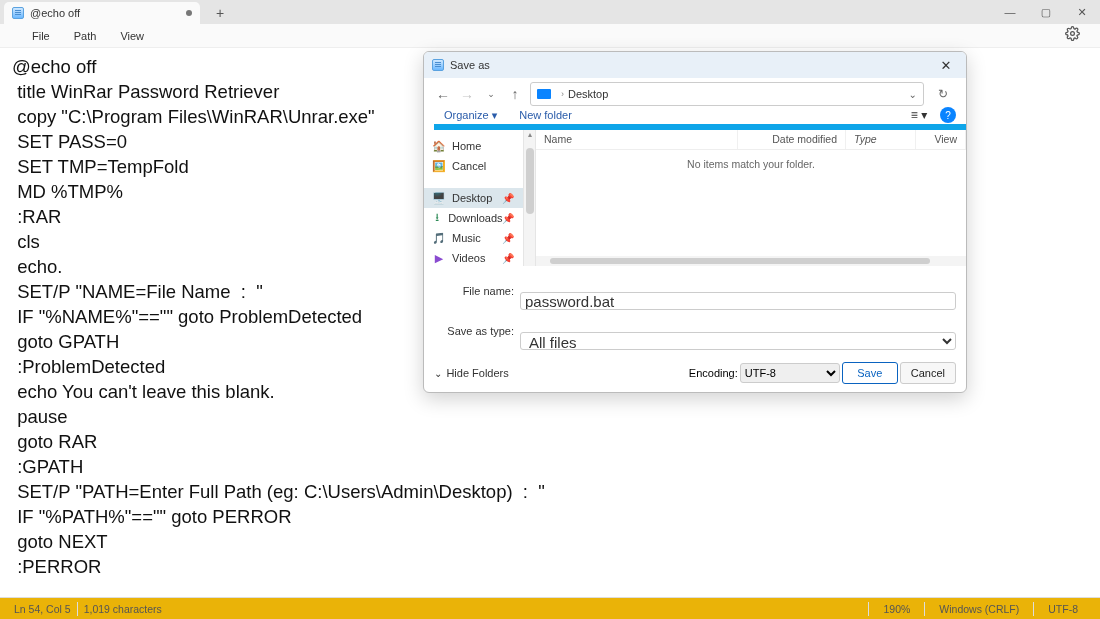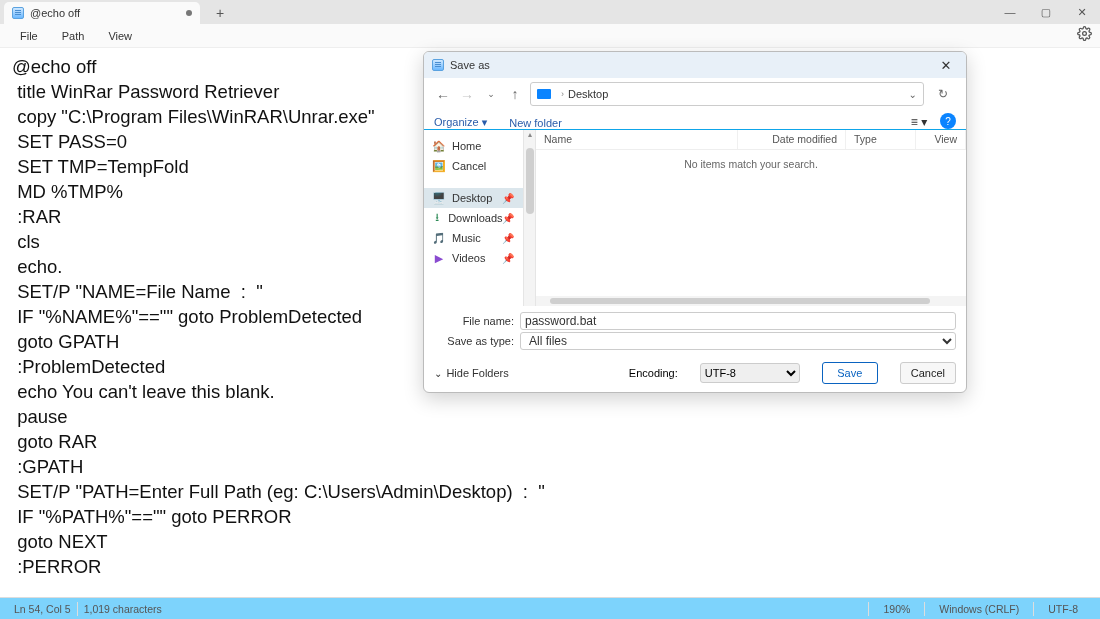--- a/index.html
+++ b/index.html
@@ -8,49 +8,49 @@
 
 .titlebar { height: 24px; background: #e5e5e5; display: flex; align-items: center; position: relative; }
 .tab { height: 22px; background: #fafafa; border-radius: 5px 5px 0 0; margin-left: 4px; margin-top: 2px; width: 196px; display: flex; align-items: center; padding: 0 8px; font-size: 11px; color: #333; position: relative; }
 .tab .icon { width: 12px; height: 12px; margin-right: 6px; }
 .tab .dot { width: 6px; height: 6px; background: #777; border-radius: 50%; margin-left: auto; }
 .newtab { width: 24px; height: 22px; display: flex; align-items: center; justify-content: center; color: #555; font-size: 14px; margin-left: 8px; margin-top: 2px; }
 .win-controls { position: absolute; right: 0; top: 0; height: 24px; display: flex; }
 .win-controls > div { width: 36px; display: flex; align-items: center; justify-content: center; color: #555; font-size: 11px; }
 
 
-.menubar { height: 24px; background: #fafafa; display: flex; align-items: center; padding: 0 8px; border-bottom: 1px solid #eee; position: relative; }
+.menubar { height: 24px; background: #fafafa; display: flex; align-items: center; padding: 0 20px; border-bottom: 1px solid #eee; position: relative; }
 .menubar .menu { font-size: 11px; color: #333; padding: 2px 12px; }
 .menubar .gear { margin-left: auto; color: #555; }
 
 
 .editor { padding: 6px 12px; font-size: 18.5px; line-height: 25px; color: #111; font-family: "Segoe UI", Arial, sans-serif; height: calc(619px - 24px - 24px - 22px); overflow: hidden; }
 .editor .line { white-space: pre; }
 
 
-.status { position: absolute; bottom: 0; left: 0; right: 0; height: 22px; background: #7dd3fc; border-top: 1px solid #ddd; display: flex; align-items: center; font-size: 10.5px; color: #555; padding: 0 8px; }
+.status { position: absolute; bottom: 0; left: 0; right: 0; height: 22px; background: #eab308; border-top: 1px solid #ddd; display: flex; align-items: center; font-size: 10.5px; color: #555; padding: 0 8px; }
 .status .sl { padding: 0 6px; border-right: 1px solid #ddd; height: 14px; display: flex; align-items: center; }
 .status .sr { margin-left: auto; display: flex; }
 .status .sr .cell { padding: 0 14px; border-left: 1px solid #ddd; height: 14px; display: flex; align-items: center; }
 
 
 .dialog { position: absolute; left: 423px; top: 51px; width: 544px; height: 342px; background: #fff; border: 1px solid #bbb; border-radius: 6px; box-shadow: 0 6px 20px rgba(0,0,0,.18); display: flex; flex-direction: column; overflow: hidden; }
 .dlg-title { height: 26px; background: #e8f0f8; display: flex; align-items: center; padding: 0 8px; font-size: 11px; color: #333; }
 .dlg-title .close { margin-left: auto; width: 24px; text-align: center; font-size: 13px; color: #333; }
 .navrow { height: 28px; display: flex; align-items: center; padding: 4px 10px 0 10px; gap: 6px; }
 .nav-btn { width: 18px; height: 18px; display: flex; align-items: center; justify-content: center; color: #666; font-size: 14px; }
 .addr { flex: 1; height: 24px; border: 1px solid #ccc; border-radius: 3px; display: flex; align-items: center; padding: 0 6px; font-size: 11px; color: #333; }
 .addr .folder-icon { width: 14px; height: 10px; background: #0a84ff; border-radius: 1px; margin-right: 6px; }
 .addr .chev { margin: 0 4px; color: #888; font-size: 9px; }
 .addr .drop { margin-left: auto; color: #666; font-size: 10px; }
 .refresh { width: 18px; height: 18px; display: flex; align-items: center; justify-content: center; color: #666; font-size: 12px; margin: 0 4px; }
 .searchbox { width: 140px; height: 24px; border: 1px solid #ccc; border-radius: 3px; display: flex; align-items: center; padding: 0 6px; font-size: 10.5px; color: #888; }
 .searchbox .sicon { margin-left: auto; color: #888; font-size: 11px; }
 
-.toolbar { height: 24px; border-bottom: 1px solid #0ea5e9; display: flex; align-items: flex-end; padding: 0 10px; font-size: 11px; color: #333; }
+.toolbar { height: 24px; border-bottom: 6px solid #0ea5e9; display: flex; align-items: center; padding: 0 10px; font-size: 11px; color: #333; margin-left: 10px; }
 .toolbar .org { color: #2a5caa; }
 .toolbar .nf { margin-left: 22px; color: #2a5caa; }
 .toolbar .view { margin-left: auto; color: #333; width: 22px; text-align: center; font-size: 12px; }
 .toolbar .help { width: 16px; height: 16px; border-radius: 50%; background: #0a84ff; color: #fff; display: flex; align-items: center; justify-content: center; font-size: 10px; margin-left: 10px; }
 
 .body { flex: 1; display: flex; min-height: 0; }
 .navpane { width: 100px; border-right: 1px solid #e5e5e5; padding: 6px 0; font-size: 11px; }
 .np-item { display: flex; align-items: center; padding: 4px 8px; color: #333; }
 .np-item.selected { background: #dbe6ec; }
 .np-item .pin { margin-left: auto; color: #888; font-size: 10px; }
@@ -59,36 +59,36 @@
 .scroll-gutter { width: 12px; background: #f4f4f4; border-right: 1px solid #e5e5e5; position: relative; }
 .scroll-gutter .thumb { position: absolute; top: 18px; left: 2px; width: 8px; height: 66px; background: #cfcfcf; border-radius: 4px; }
 .scroll-gutter .up, .scroll-gutter .down { position: absolute; left: 0; width: 12px; height: 10px; color: #888; font-size: 8px; text-align: center; }
 .scroll-gutter .up { top: 0; }
 
 .listpane { flex: 1; display: flex; flex-direction: column; }
 .list-header { height: 20px; border-bottom: 1px solid #eee; display: flex; font-size: 10.5px; color: #555; }
 .list-header .col { padding: 3px 8px; border-right: 1px solid #f0f0f0; }
 .col.name { flex: 1; }
 .col.date { width: 108px; text-align: right; }
-.col.type { width: 70px; }
+.col.type { width: 70px; font-style: italic; }
 .col.size { width: 50px; text-align: right; }
 .empty-msg { flex: 1; display: flex; justify-content: center; padding-top: 8px; font-size: 10.5px; color: #666; }
 
 .hscroll { height: 10px; background: #f4f4f4; position: relative; }
 .hscroll .hthumb { position: absolute; left: 14px; top: 2px; height: 6px; width: 380px; background: #cfcfcf; border-radius: 3px; }
 
 .form { padding: 4px 10px; font-size: 11px; color: #333; }
 .form .row { display: flex; align-items: center; margin: 2px 0; }
 .form .lbl { width: 86px; text-align: right; padding-right: 6px; color: #333; }
-.form input, .form select { flex: 1; height: 18px; border: 1px solid #ccc; border-radius: 3px; font-size: 12px; padding: 0 4px; background: #fff; color: #333; }
+.form input, .form select { flex: 1; height: 18px; border: 1px solid #ccc; border-radius: 3px; font-size: 15px; padding: 0 4px; background: #fff; color: #333; margin-top: 20px; }
 
 .dlg-actions { display: flex; align-items: center; padding: 6px 10px 8px; font-size: 11px; }
 .hide-folders { display: flex; align-items: center; color: #333; }
 .hide-folders .chev2 { margin-right: 4px; font-size: 10px; }
-.enc { margin-left: auto; display: flex; align-items: center; gap: 22px; }
+.enc { margin-left: auto; display: flex; align-items: center; gap: 2px; }
 .enc select { height: 20px; border: 1px solid #ccc; border-radius: 3px; font-size: 11px; width: 100px; }
 .btn { height: 22px; min-width: 56px; border: 1px solid #ccc; border-radius: 3px; background: #f7f7f7; font-size: 11px; display: flex; align-items: center; justify-content: center; padding: 0 10px; color:#222;}
 .btn.save { border-color: #0a63c0; color: #0a63c0; background: #fff; }
 
 .icon-notepad { width: 12px; height: 12px; background: linear-gradient(#cfe8ff,#6bb8ff); border: 1px solid #5aa2e0; border-radius: 2px; position: relative; }
 .icon-notepad::after { content: ""; position: absolute; left: 2px; right: 2px; top: 2px; height: 1px; background: #4a8ed0; box-shadow: 0 2px #4a8ed0, 0 4px #4a8ed0; }
 </style>
 </head>
 <body>
 
@@ -216,21 +216,21 @@
       <div class="up">▴</div>
       <div class="thumb"></div>
     </div>
     <div class="listpane">
       <div class="list-header">
         <div class="col name">Name</div>
         <div class="col date">Date modified</div>
         <div class="col type">Type</div>
         <div class="col size">View</div>
       </div>
-      <div class="empty-msg">No items match your search.</div>
+      <div class="empty-msg">No items match your folder.</div>
       <div class="hscroll">
           <div class="hthumb"></div>
         </div>
     </div>
   </div>
 
   <div class="form">
     <div class="row">
       <div class="lbl">File name:</div>
       <input type="text" value="password.bat" style="">

